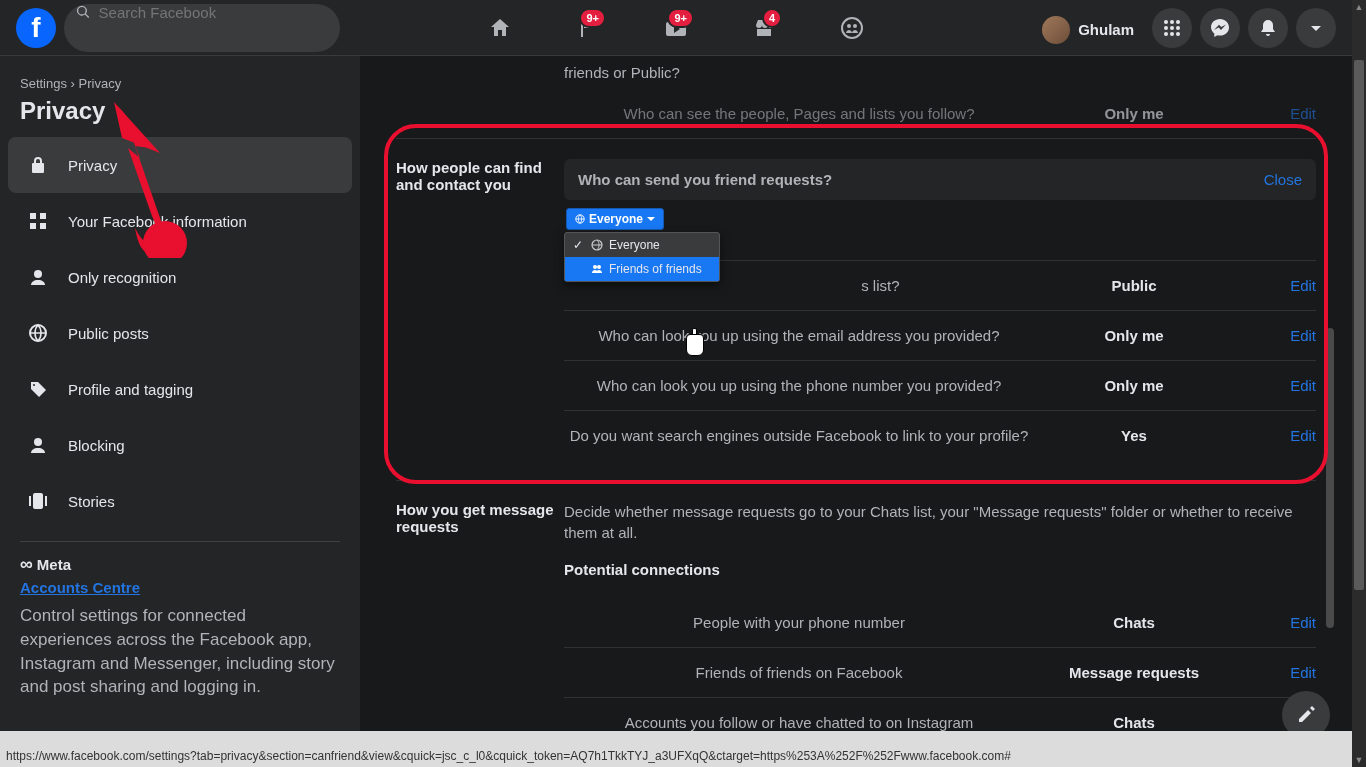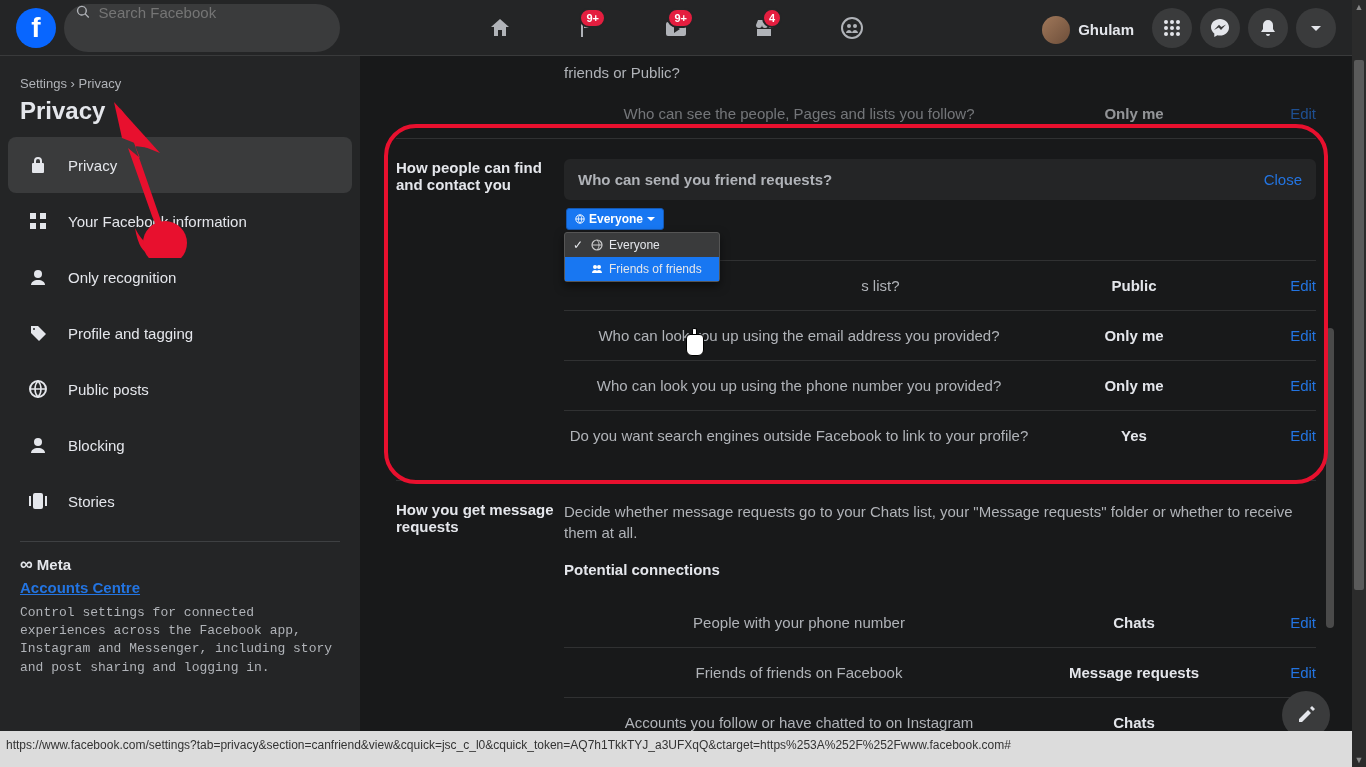--- a/index.html
+++ b/index.html
@@ -29,21 +29,21 @@
 .page-title{font-size:24px;font-weight:bold;padding:0 12px;margin-bottom:12px;}
 .side-item{display:flex;align-items:center;gap:12px;padding:10px 12px;border-radius:8px;cursor:pointer;}
 .side-item.active{background:#3a3b3c;}
 .side-ico{width:36px;height:36px;border-radius:50%;display:flex;align-items:center;justify-content:center;}
 .side-ico svg{width:20px;height:20px;fill:#e4e6eb;}
 .side-item span{font-size:15px;font-weight:500;}
 .divider{height:1px;background:#3e4042;margin:12px 12px;}
 .meta-logo{font-size:15px;font-weight:bold;padding:0 12px;margin-bottom:4px;display:flex;align-items:center;gap:4px;}
 .meta-logo::before{content:"∞";font-size:18px;}
 .ac-link{color:#2374e1;font-size:15px;font-weight:600;padding:0 12px;display:block;margin-bottom:8px;}
-.help-text{font-size:13px;color:#b0b3b8;padding:0 12px;line-height:1.4;font-family:Liberation Mono, monospace;}
+.help-text{font-size:17px;color:#b0b3b8;padding:0 12px;line-height:1.4;}
 
 .main{position:absolute;top:56px;left:360px;right:14px;bottom:0;overflow:hidden;}
 .redbox{position:absolute;top:68px;left:24px;right:24px;height:360px;border:4px solid #e8102e;border-radius:32px;pointer-events:none;z-index:5;}
 
 .content{padding:0 36px;}
 .cutoff1{color:#b0b3b8;font-size:15px;padding:8px 0 8px 168px;}
 .row{display:flex;border-top:1px solid #303132;padding:16px 0;align-items:flex-start;text-align:center;}
 .row:first-of-type{border-top:none;}
 .row-q{flex:0 0 470px;color:#b0b3b8;font-size:15px;}
 .row-v{flex:0 0 200px;color:#e4e6eb;font-size:15px;font-weight:600;}
@@ -73,21 +73,21 @@
 .desc{color:#b0b3b8;font-size:15px;line-height:1.4;margin-bottom:18px;}
 .subhead{font-weight:600;font-size:15px;margin-bottom:20px;}
 
 .arrow{position:absolute;top:98px;left:110px;z-index:60;pointer-events:none;}
 .arrow svg{width:80px;height:160px;}
 
 .cursor{position:absolute;top:334px;left:686px;z-index:80;pointer-events:none;}
 .cursor::after{content:"";display:block;width:16px;height:20px;background:#fff;border:1px solid #000;border-radius:4px 4px 6px 6px;position:relative;}
 .cursor::before{content:"";position:absolute;top:-6px;left:6px;width:3px;height:8px;background:#fff;border:1px solid #000;border-bottom:none;border-radius:2px 2px 0 0;}
 
-.statusbar{position:fixed;bottom:0;left:0;right:14px;height:36px;background:#dcdcdc;color:#333;font-size:12px;padding:7px 6px;font-family:"Segoe UI",sans-serif;z-index:100;}
+.statusbar{position:fixed;bottom:0;left:0;right:14px;height:36px;background:#dcdcdc;color:#333;font-size:12px;padding:18px 6px;font-family:"Segoe UI",sans-serif;z-index:100;}
 
 .fake-scrollbar{position:fixed;top:0;right:0;width:14px;height:767px;background:#2b2b2b;}
 .fake-thumb{position:absolute;top:60px;right:2px;width:10px;height:530px;background:#5a5a5a;border-radius:2px;}
 .fake-arrow{position:absolute;right:0;width:14px;height:14px;display:flex;align-items:center;justify-content:center;color:#888;font-size:9px;}
 
 .fab{position:fixed;bottom:28px;right:36px;width:48px;height:48px;border-radius:50%;background:#3a3b3c;display:flex;align-items:center;justify-content:center;z-index:40;}
 .fab svg{width:20px;height:20px;fill:#e4e6eb;}
 
 .inner-scroll{position:absolute;top:62px;right:18px;width:8px;height:630px;}
 .inner-thumb{position:absolute;top:210px;width:8px;height:300px;background:#4a4a4a;border-radius:4px;}
@@ -210,33 +210,33 @@
         <svg viewBox="0 0 20 20">
           <circle cx="10" cy="7" r="4"></circle>
           <path d="M3 18c0-3 3-5 7-5s7 2 7 5"></path>
         </svg>
       </div>
     <span>Only recognition</span>
   </div>
   <div class="side-item">
     <div class="side-ico">
         <svg viewBox="0 0 20 20">
-          <path d="M3 3h7l8 8-7 7-8-8V3zm3 4a1 1 0 100-2 1 1 0 000 2z"></path>
-        </svg>
-      </div>
-    <span>Profile and tagging</span>
-  </div>
-  <div class="side-item">
-    <div class="side-ico">
-        <svg viewBox="0 0 20 20">
           <circle cx="10" cy="10" r="8" fill="none" stroke="#e4e6eb" stroke-width="2"></circle>
           <path d="M2 10h16M10 2c2 2 3 5 3 8s-1 6-3 8c-2-2-3-5-3-8s1-6 3-8z" fill="none" stroke="#e4e6eb" stroke-width="1.5"></path>
         </svg>
       </div>
     <span>Public posts</span>
+  </div>
+  <div class="side-item">
+    <div class="side-ico">
+        <svg viewBox="0 0 20 20">
+          <path d="M3 3h7l8 8-7 7-8-8V3zm3 4a1 1 0 100-2 1 1 0 000 2z"></path>
+        </svg>
+      </div>
+    <span>Profile and tagging</span>
   </div>
   <div class="side-item">
     <div class="side-ico">
         <svg viewBox="0 0 20 20">
           <circle cx="10" cy="7" r="4"></circle>
           <path d="M3 18c0-3 3-5 7-5s7 2 7 5"></path>
         </svg>
       </div>
     <span>Blocking</span>
   </div>

